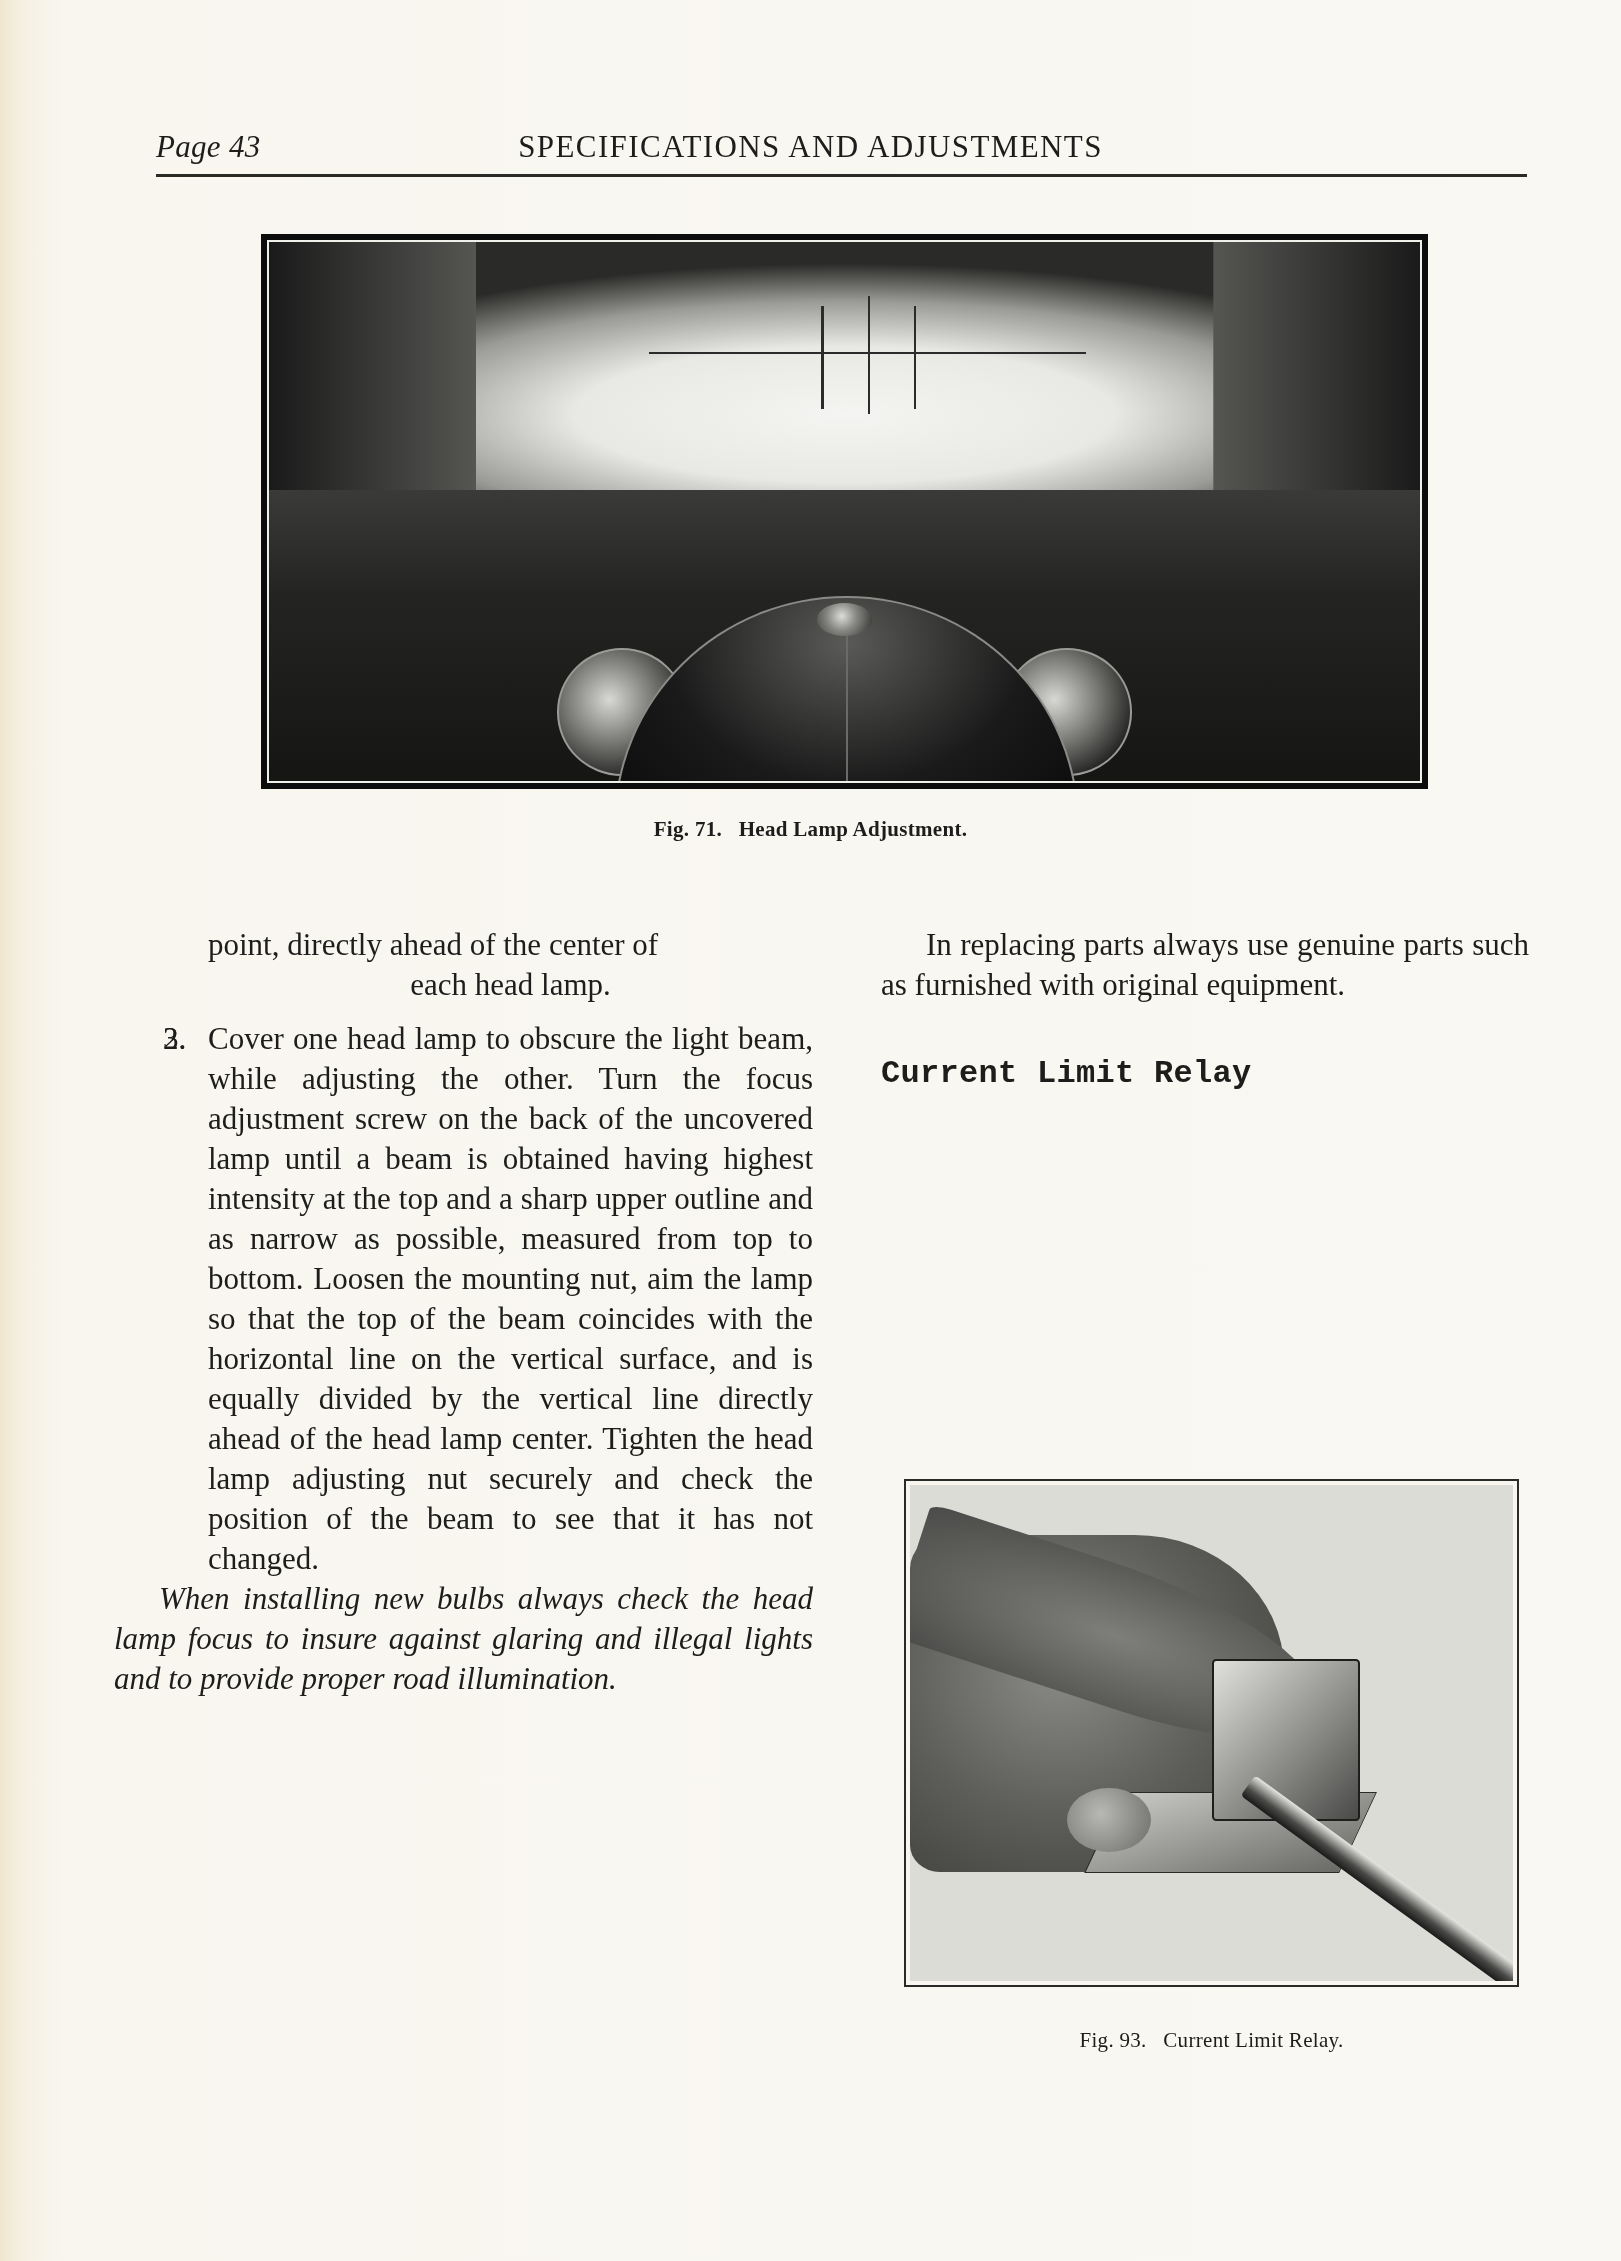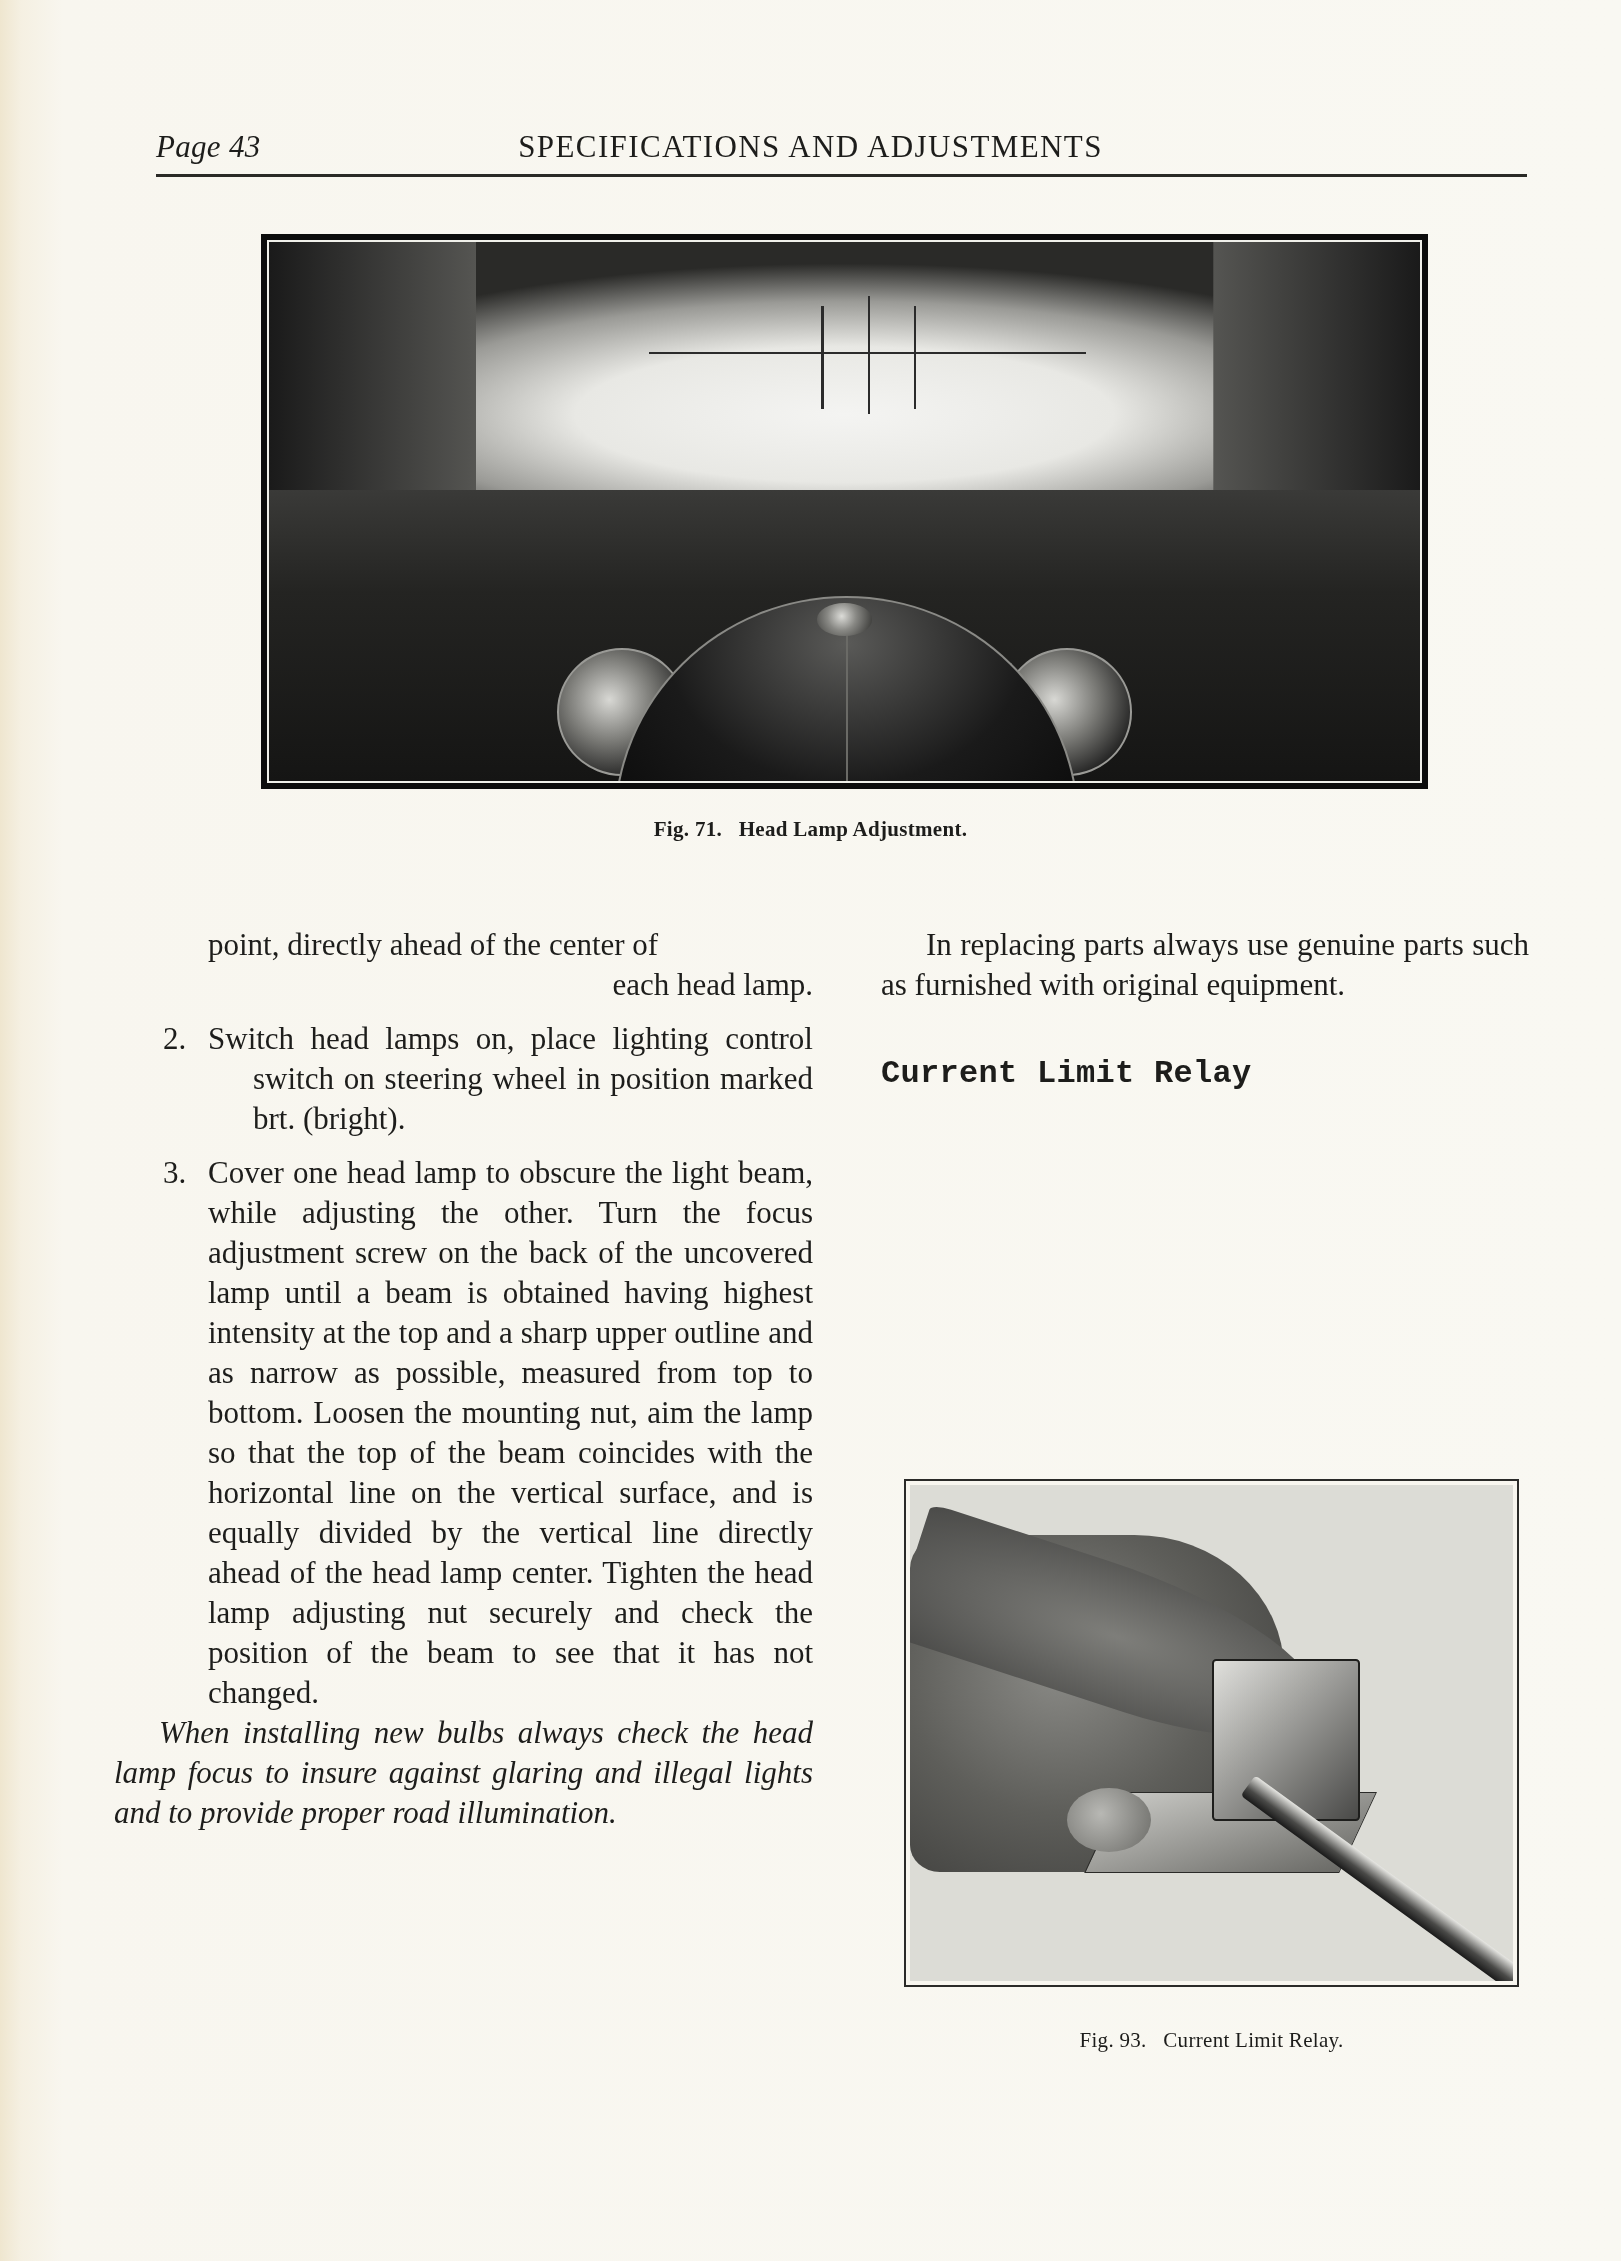--- a/index.html
+++ b/index.html
@@ -83,25 +83,24 @@
         <div class="hood-line"></div>
       </div>
     <div class="cap"></div>
   </div>
 </div>
 <div class="abs cap92"><b>Fig. 71.</b>&nbsp;&nbsp; <b>Head Lamp Adjustment.</b></div>
 
 <div class="abs body-text col-left">
   <div class="indent-line">
     <p class="para">point, directly ahead of the center of</p>
-    <p class="para" style="text-align:right;">each head lamp.</p>
+    <p class="para" style="text-align:center;">each head lamp.</p>
   </div>
   <div class="list-item">
     <span class="list-num">2.</span>
-    <p class="para" style="text-indent:-45px;padding-left:0;margin-left:45px;"><span style="margin-left:0">Switch head lamps on, place lighting control switch on steering wheel in position marked brt. (bright).</span></p>
   </div>
   <div class="list-item">
     <span class="list-num">3.</span>
     <p class="para">Cover one head lamp to obscure the light beam, while adjusting the other. Turn the focus adjustment screw on the back of the uncovered lamp until a beam is obtained having highest intensity at the top and a sharp upper outline and as narrow as possible, measured from top to bottom. Loosen the mounting nut, aim the lamp so that the top of the beam coincides with the horizontal line on the vertical surface, and is equally divided by the vertical line directly ahead of the head lamp center. Tighten the head lamp adjusting nut securely and check the position of the beam to see that it has not changed.</p>
   </div>
   <p class="para last-para">When installing new bulbs always check the head lamp focus to insure against glaring and illegal lights and to provide proper road illumination.</p>
 </div>
 
 <div class="abs body-text col-right">
   <p class="para first-indent">In replacing parts always use genuine parts such as furnished with original equipment.</p>

